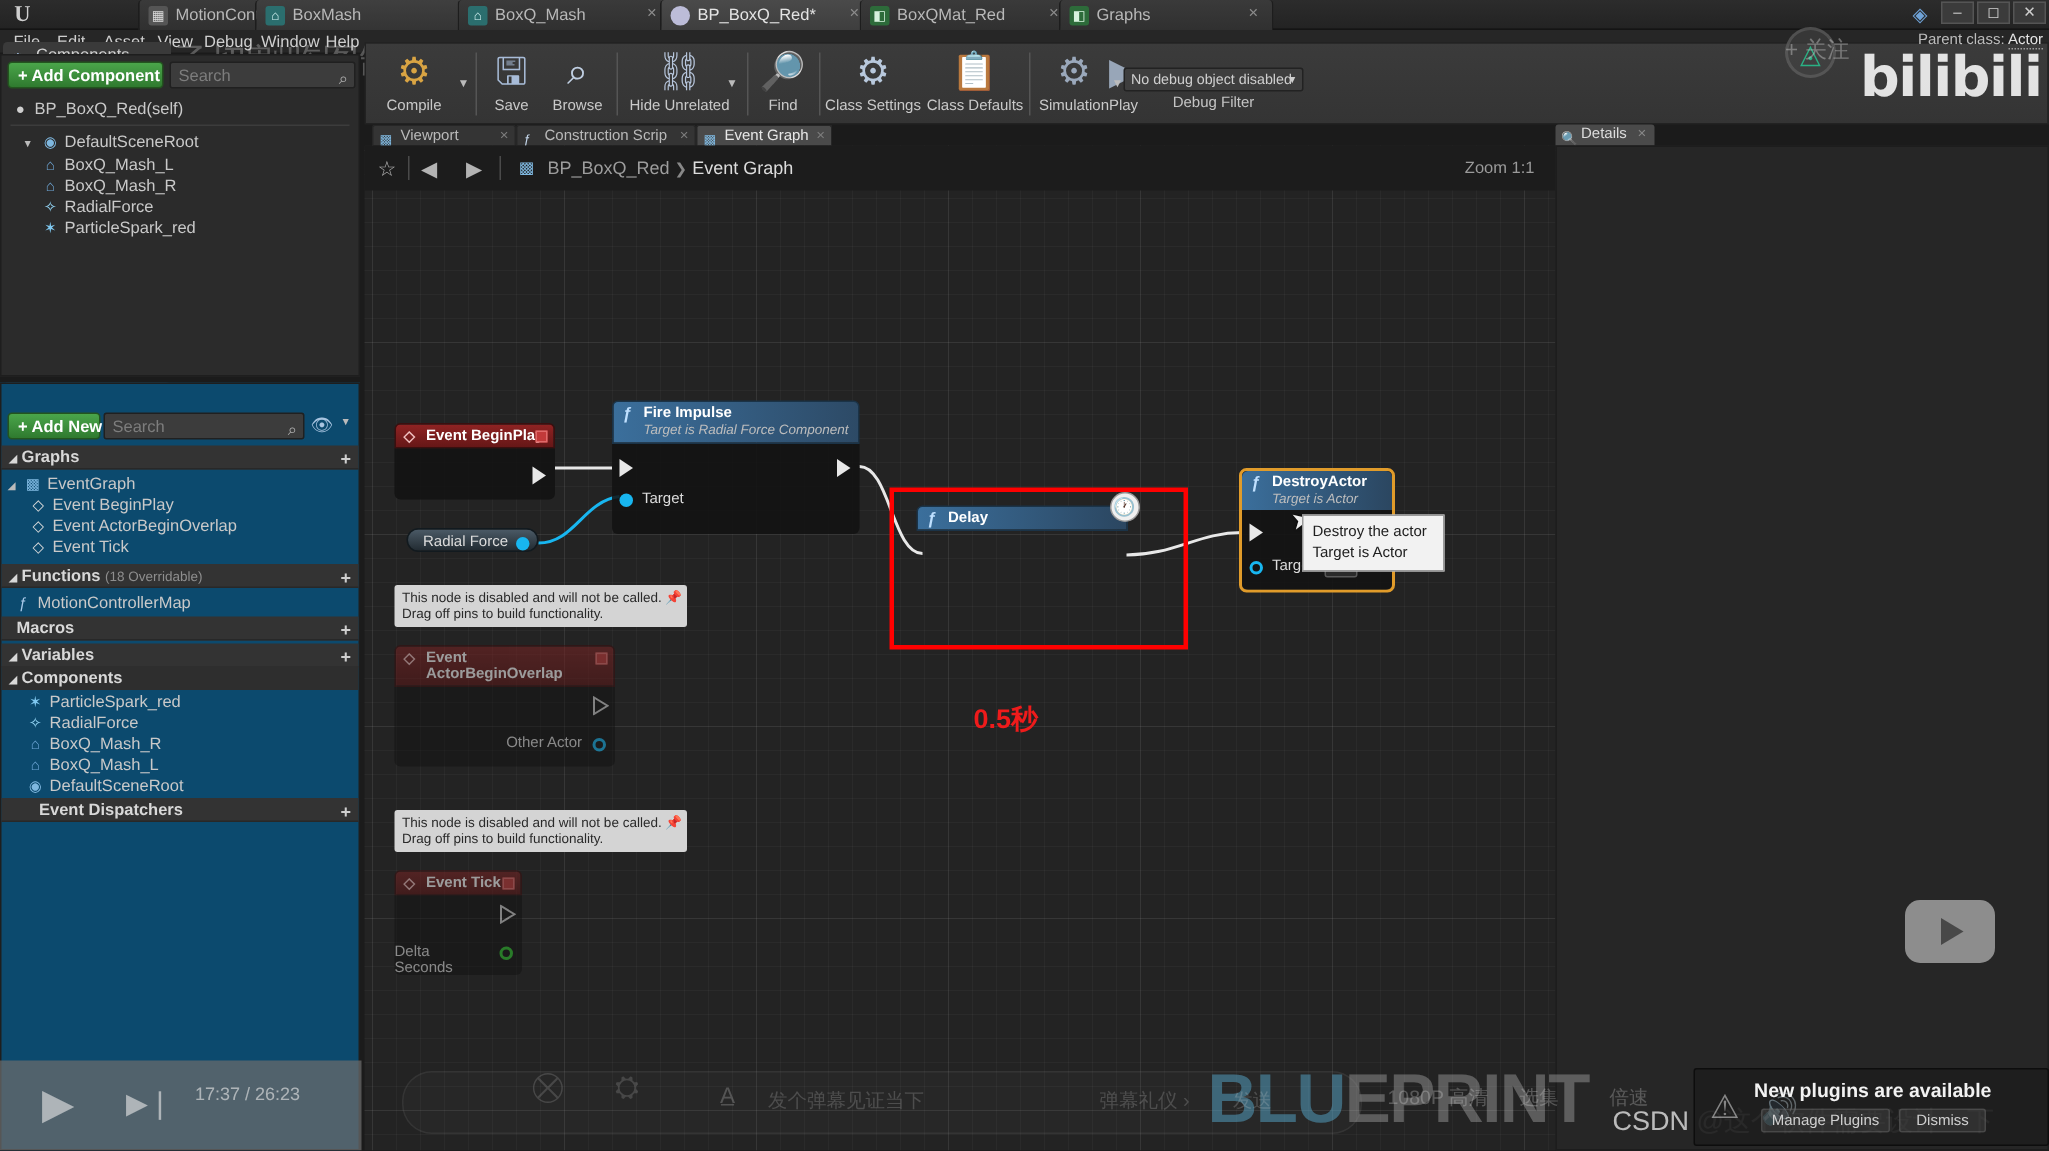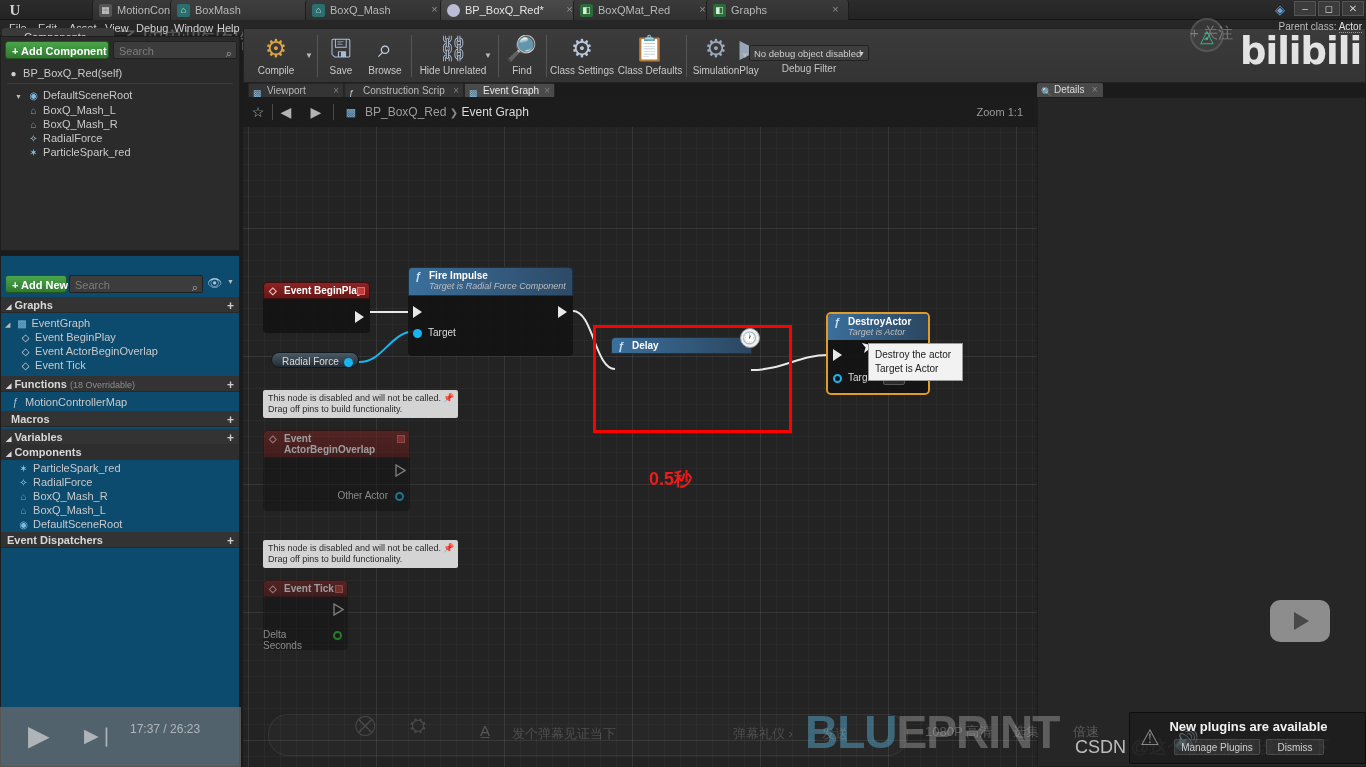--- a/index.html
+++ b/index.html
@@ -473,21 +473,21 @@
     <div class="tree-row" style="position:absolute;left:16px;top:247px;">
       <span class="ic" style="color:#6fa8d8;">⌂</span>
       <span>BoxQ_Mash_L</span>
     </div>
     <div class="tree-row" style="position:absolute;left:16px;top:261px;">
       <span class="ic" style="color:#7fb8e0;">◉</span>
       <span>DefaultSceneRoot</span>
     </div>
 
     <div class="section-row" style="position:absolute;left:0;top:276px;width:238px;">
-      <span style="margin-left:1px;">Event Dispatchers</span>
+      <span style="margin-left:20px;">Event Dispatchers</span>
       <span class="plus">+</span>
     </div>
   </div>
 
   <div class="toolbar">
     <div class="tb-btn" style="left:6px;">
       <span class="glyph" style="color:#d9a443;">⚙</span>
       <span class="lbl">Compile</span>
     </div>
     <div class="tb-caret" style="left:61px;top:22px;">▼</div>

